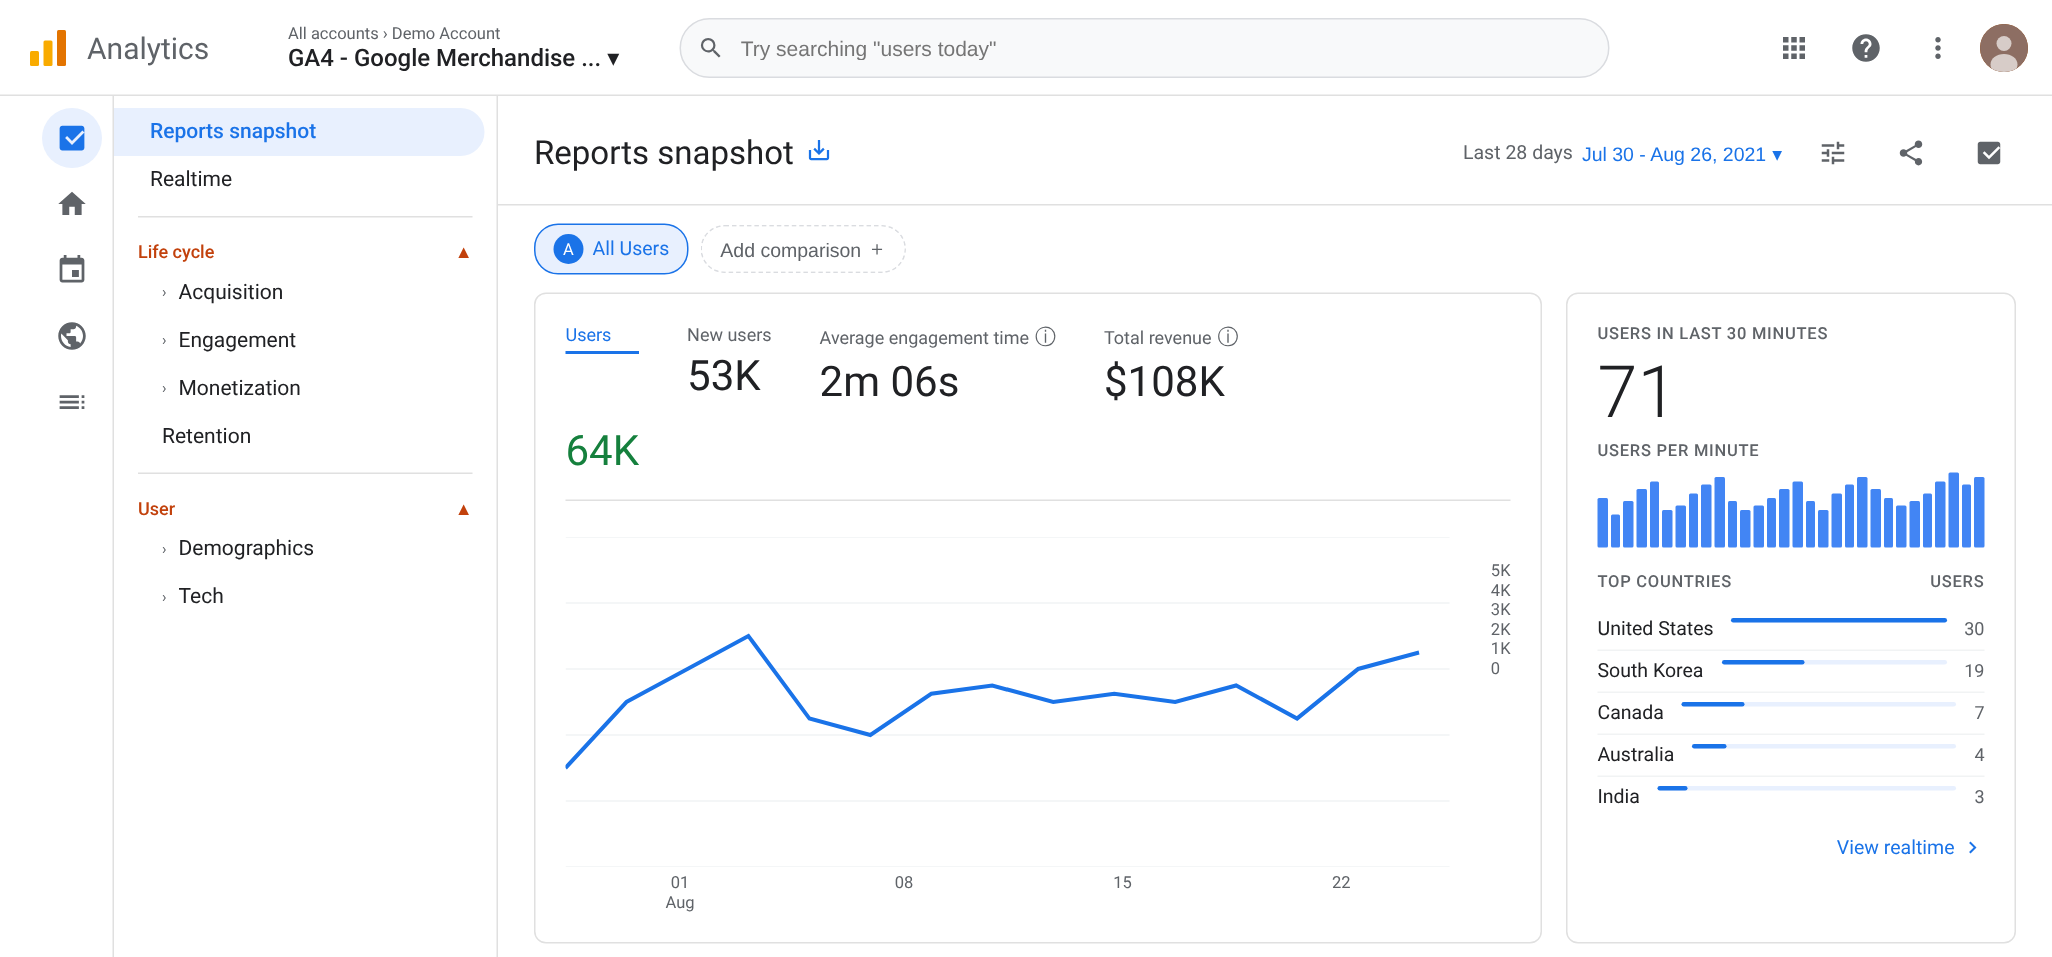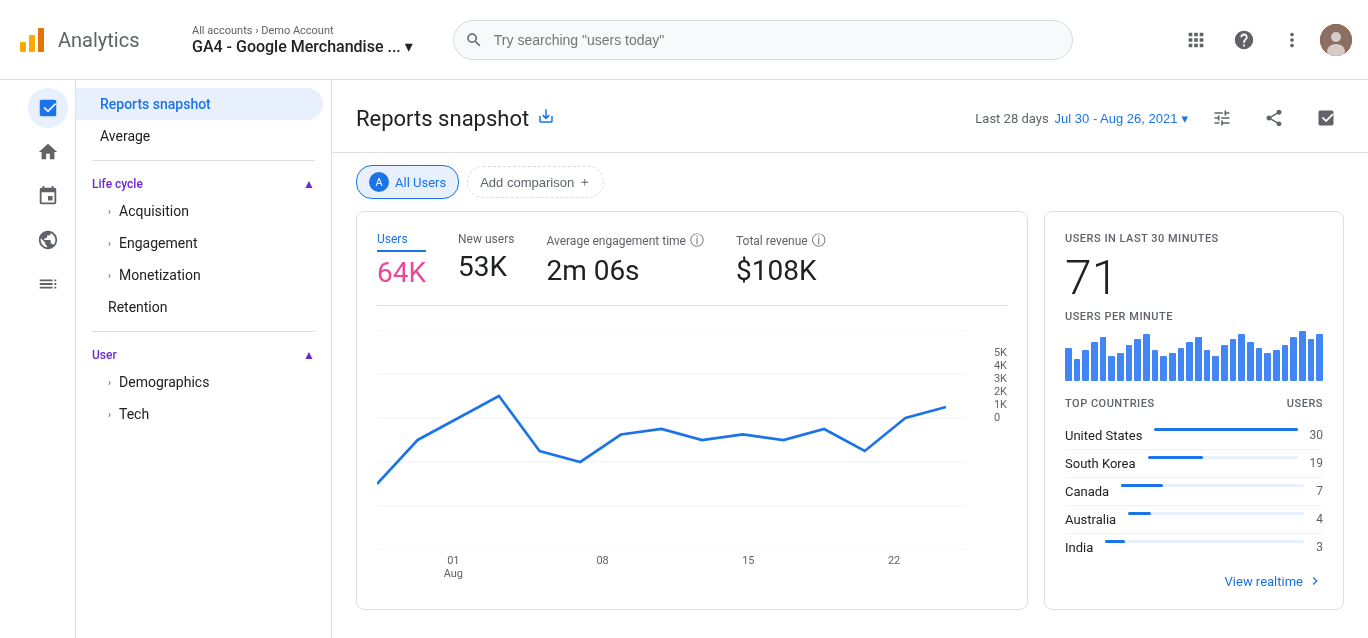--- a/index.html
+++ b/index.html
@@ -2,21 +2,21 @@
 <html><head>
   <meta charset="utf-8">
   <style>
     * { box-sizing: border-box; margin: 0; padding: 0; }
     body { font-family: 'Google Sans', Roboto, Arial, sans-serif; font-size: 14px; background: #fff; color: #202124; height: 638px; overflow: hidden; }
 
     
     .top-nav {
       display: flex;
       align-items: center;
-      height: 80px;
+      height: 64px;
       border-bottom: 1px solid #e0e0e0;
       padding: 0 16px;
       gap: 16px;
     }
     .logo-area {
       display: flex;
       align-items: center;
       gap: 10px;
       min-width: 160px;
     }
@@ -141,21 +141,21 @@
     
     .nav-sidebar {
       width: 256px;
       background: #fff;
       border-right: 1px solid #e0e0e0;
       overflow-y: auto;
       padding: 8px 0;
     }
     .nav-section-label {
       font-size: 12px;
-      color: #6d28d9;
+      color: #c2410c;
       font-weight: 500;
       padding: 8px 16px 4px;
       display: flex;
       align-items: center;
       justify-content: space-between;
     }
     .nav-item {
       display: flex;
       align-items: center;
       padding: 8px 16px 8px 24px;
@@ -330,21 +330,21 @@
     .metric-label.active {
       color: #1a73e8;
       border-bottom: 2px solid #1a73e8;
       padding-bottom: 4px;
     }
     .metric-value {
       font-size: 28px;
       font-weight: 400;
       color: #202124;
     }
-    .metric-value.active { color: #ec4899; }
+    .metric-value.active { color: #15803d; margin-top: 44px; }
     .info-icon {
       font-size: 14px;
       color: #5f6368;
     }
 
     
     .line-chart-container {
       position: relative;
       height: 220px;
     }
@@ -548,21 +548,21 @@
         <path d="M3 9h14V7H3v2zm0 4h14v-2H3v2zm0 4h14v-2H3v2zm16 0h2v-2h-2v2zm0-10v2h2V7h-2zm0 6h2v-2h-2v2z"></path>
       </svg>
     </button>
   </div>
 
   <div class="nav-sidebar">
     <div class="nav-item active">
       <span>Reports snapshot</span>
     </div>
     <div class="nav-item">
-      <span>Average</span>
+      <span>Realtime</span>
     </div>
     <div class="nav-divider"></div>
 
     <div class="nav-section-label">
       <span>Life cycle</span>
       <span style="cursor:pointer;">▲</span>
     </div>
 
     <div class="nav-item sub-item">
       <span class="chevron">›</span>

